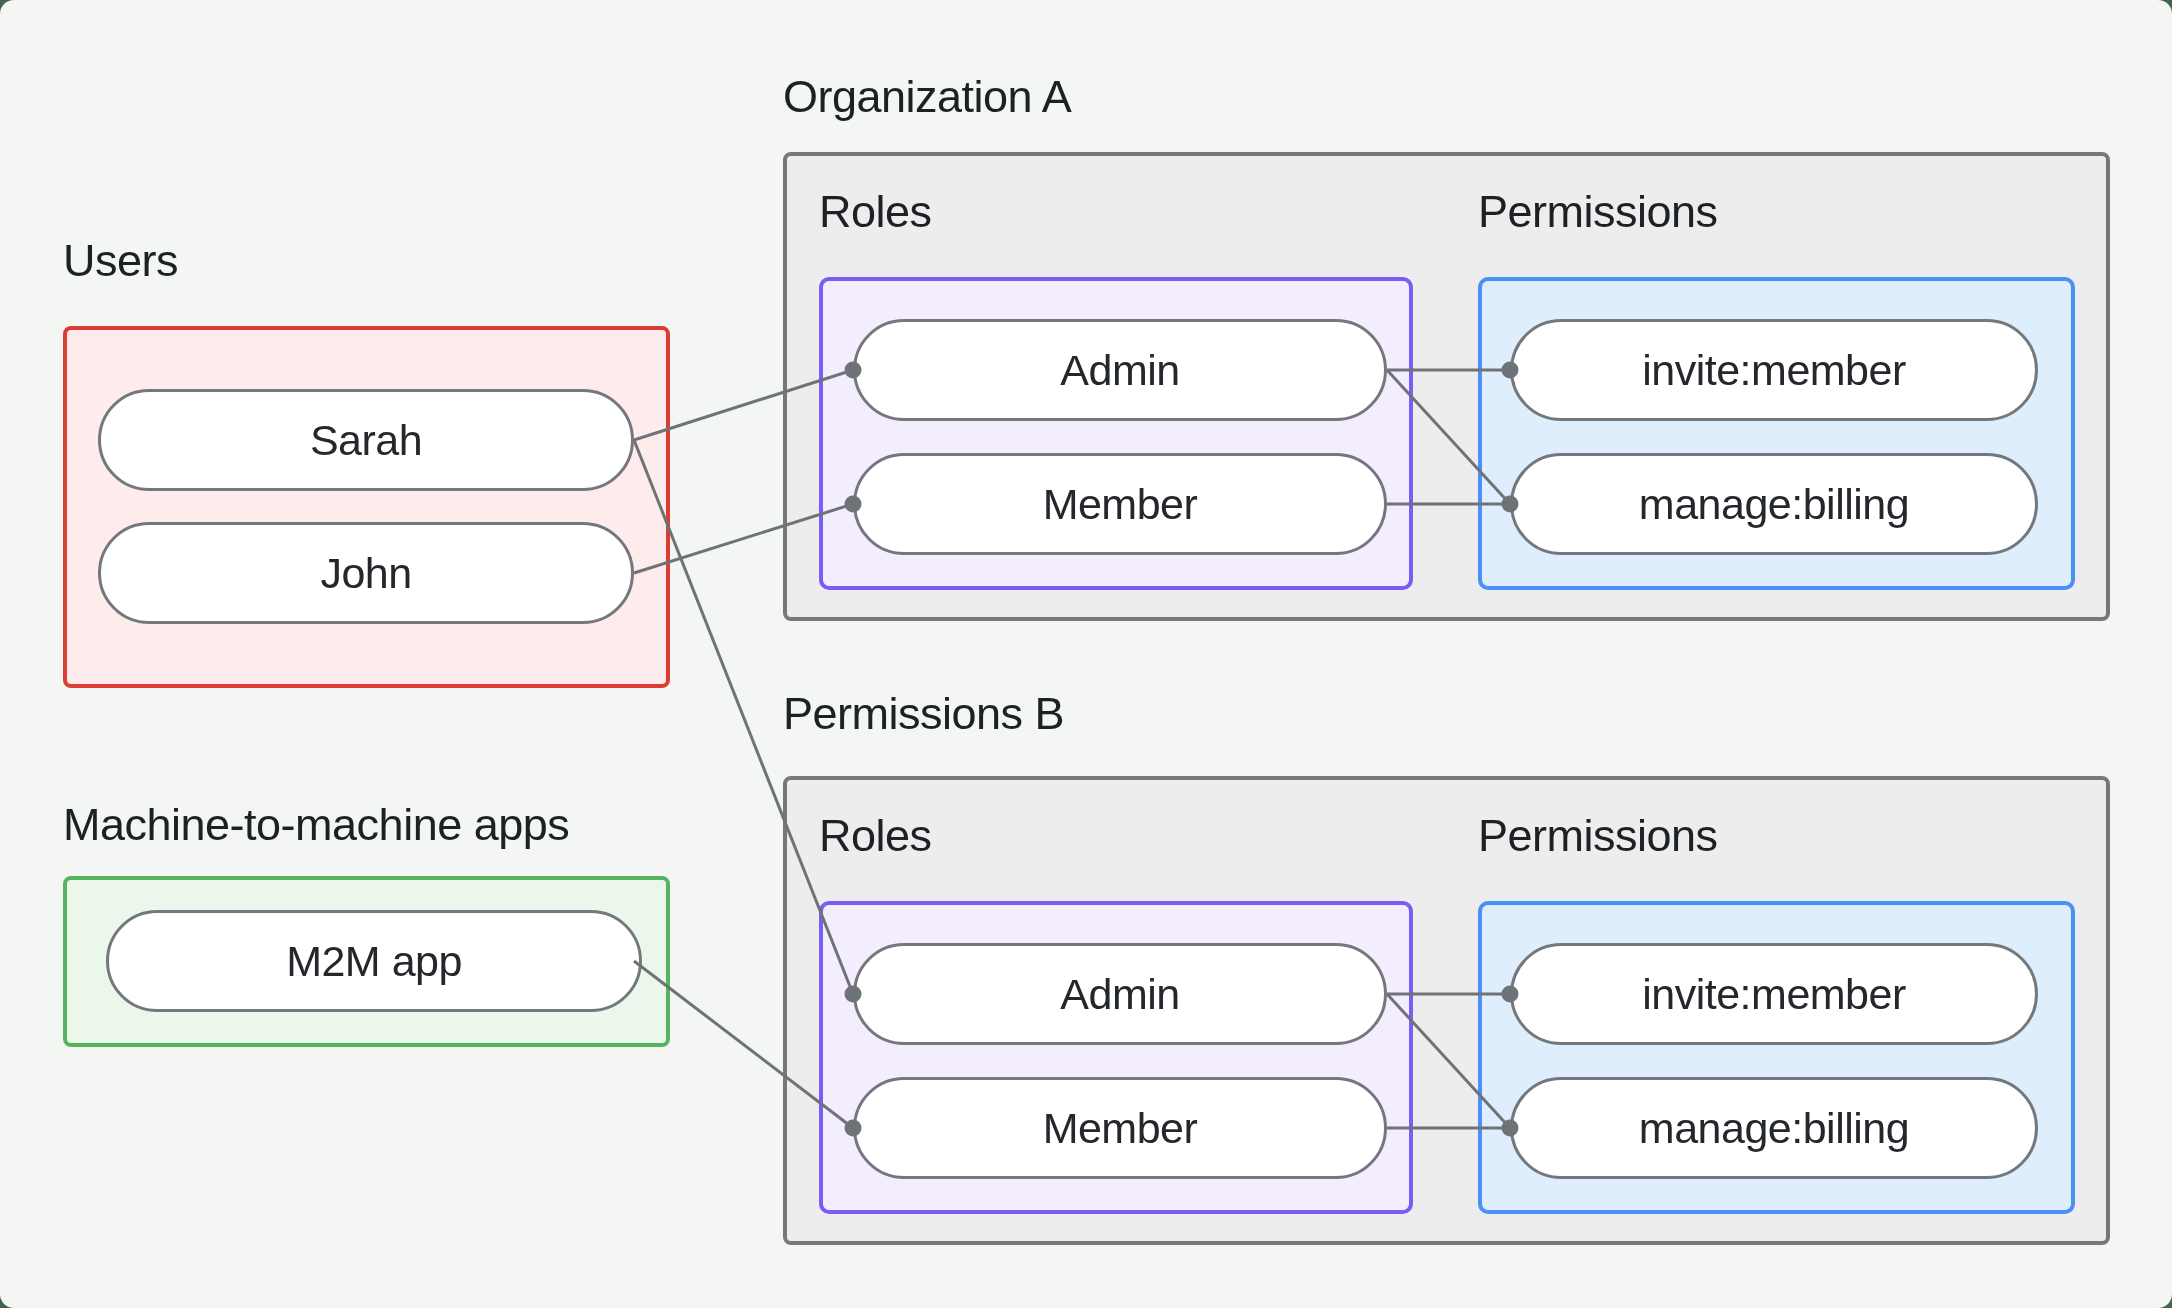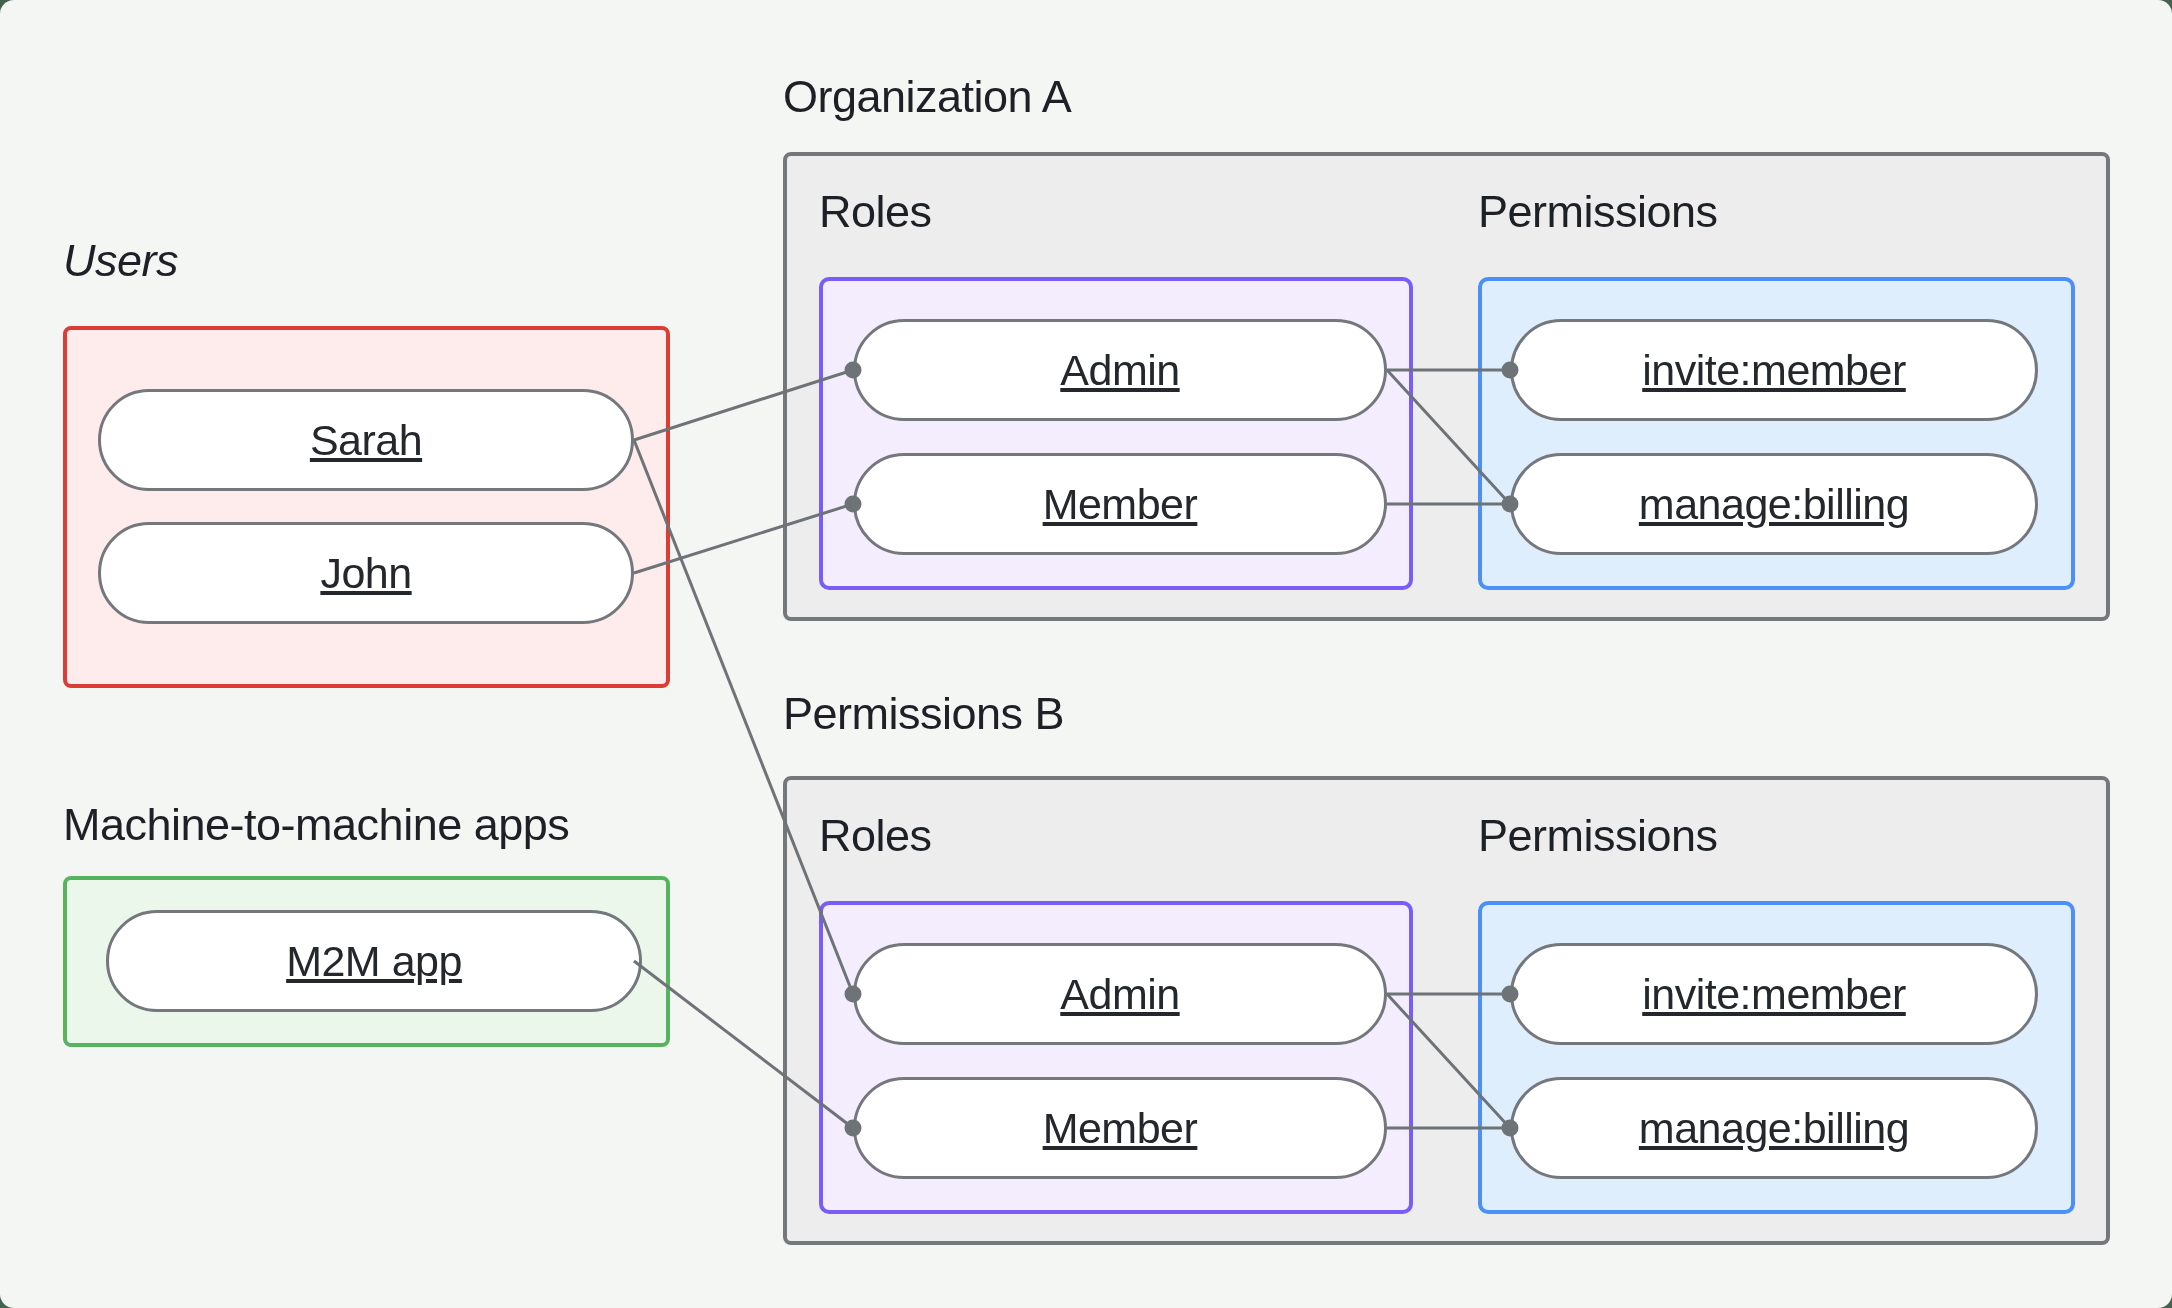--- a/index.html
+++ b/index.html
@@ -47,39 +47,38 @@
     border:3px solid #74787c;
     border-radius:51px;
     display:flex;
     align-items:center;
     justify-content:center;
     font-size:43px;
     letter-spacing:-0.5px;
     color:#24282c;
     z-index:2;
     white-space:nowrap;
-    text-decoration:underline;
   }
   svg.edges{
     position:absolute;
     left:0;top:0;
     width:2172px;height:1308px;
     z-index:3;
     pointer-events:none;
   }
   svg.edges line{ stroke:#6e7377; stroke-width:3; }
   svg.edges circle{ fill:#6e7377; }
 </style>
 </head>
 <body>
 
 <div class="stage">
   <div class="card">
 
-    <div class="label" style="left:63px;top:238px;font-style:italic;">Users</div>
+    <div class="label" style="left:63px;top:238px;">Users</div>
     <div class="group-box box-red" style="left:63px;top:326px;width:607px;height:362px;"></div>
     <div class="pill" style="left:98px;top:522px;width:536px;">
       <span>John</span>
     </div>
     <div class="pill" style="left:98px;top:389px;width:536px;">
       <span>Sarah</span>
     </div>
 
     <div class="label" style="left:63px;top:789px;margin-top:13px;">Machine-to-machine apps</div>
     <div class="group-box box-green" style="left:63px;top:876px;width:607px;height:171px;"></div>

